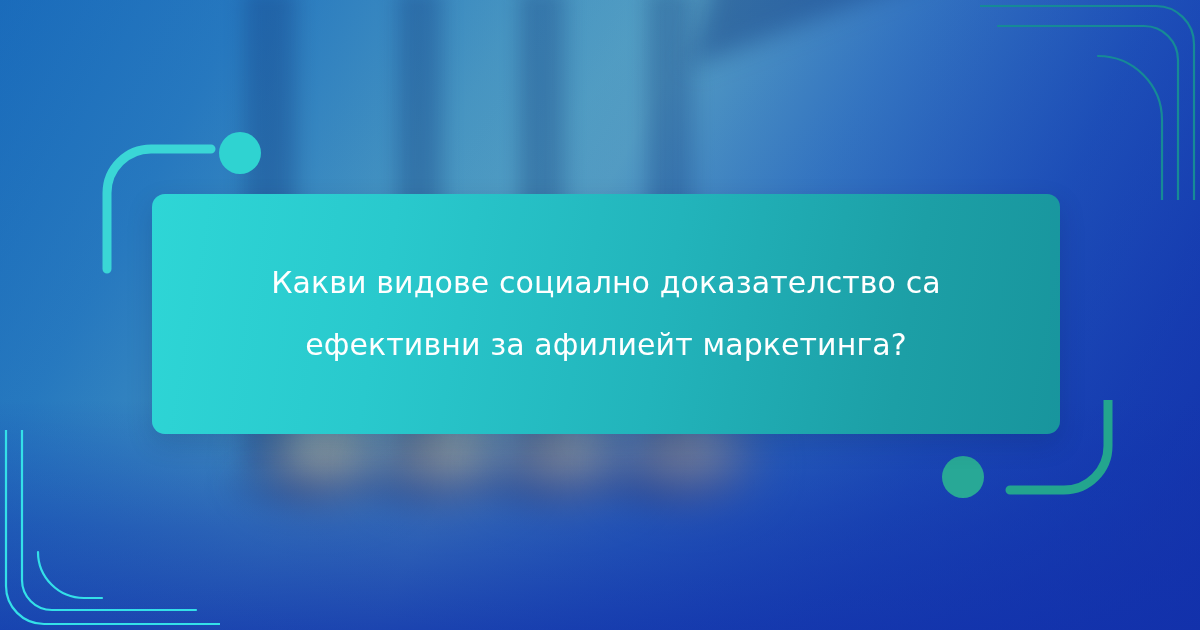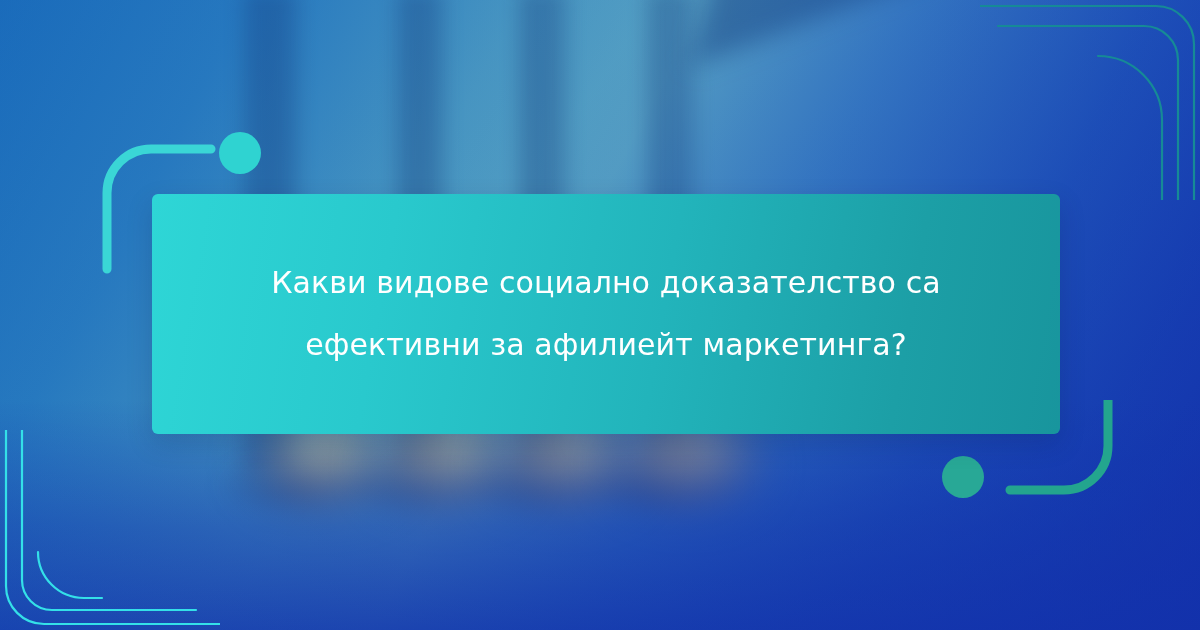--- a/index.html
+++ b/index.html
@@ -146,21 +146,21 @@
     background: #28a896;
   }
 
   
   .card {
     position: absolute;
     left: 152px;
     top: 194px;
     width: 908px;
     height: 240px;
-    border-radius: 6px;
+    border-radius: 13px;
     background: linear-gradient(100deg, #2ed6d6 0%, #29c9cd 26%, #22b4bb 56%, #1c9fa6 82%, #18959d 100%);
     box-shadow: 0 10px 26px rgba(10,30,80,0.18);
     display: flex;
     align-items: center;
     justify-content: center;
     box-sizing: border-box;
     padding: 0 58px;
   }
   .card-title {
     color: #ffffff;

